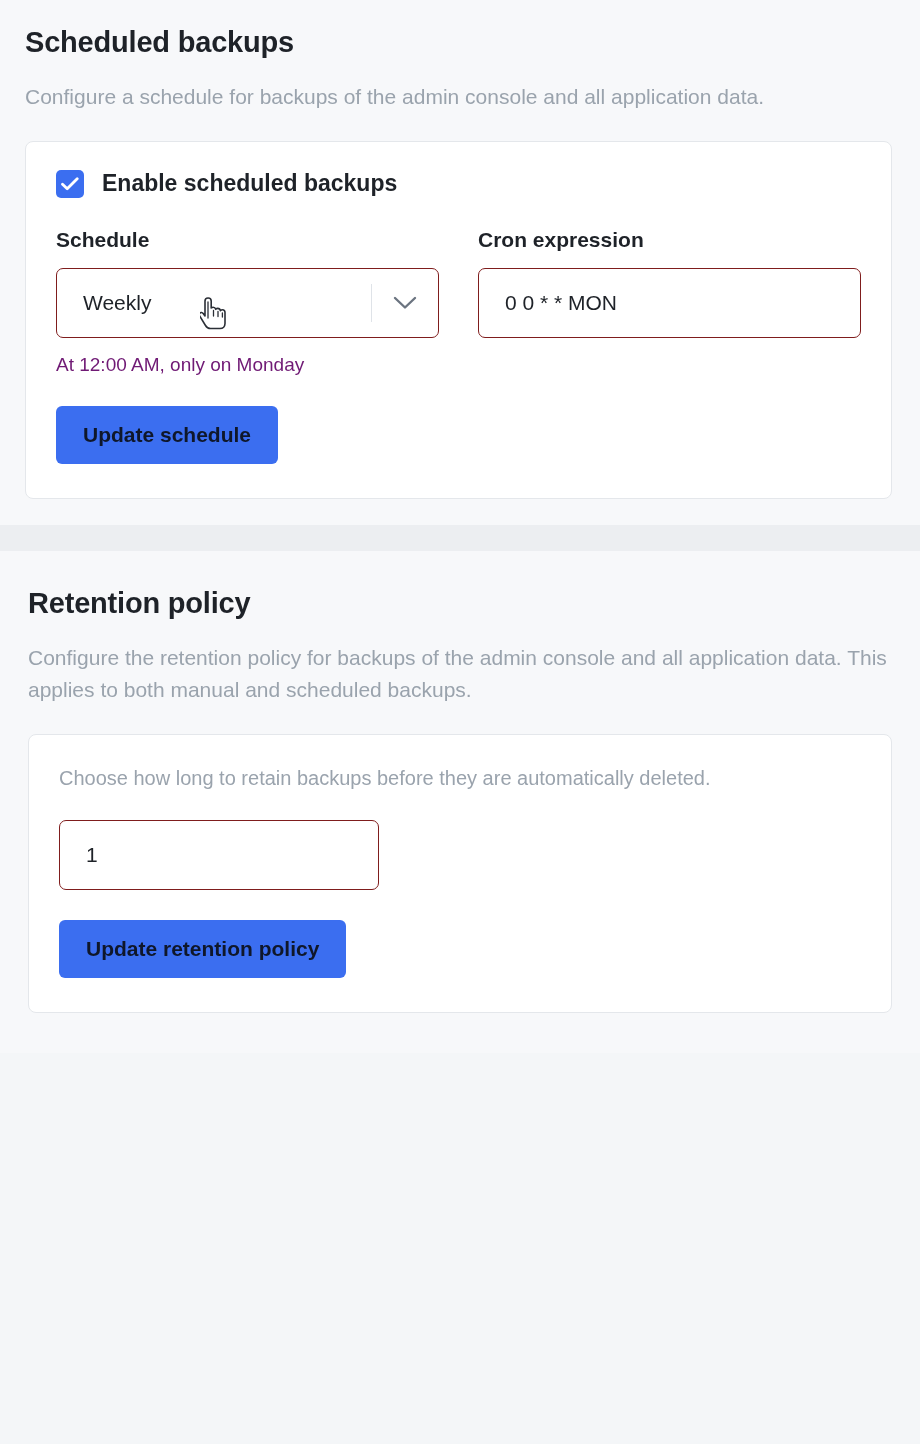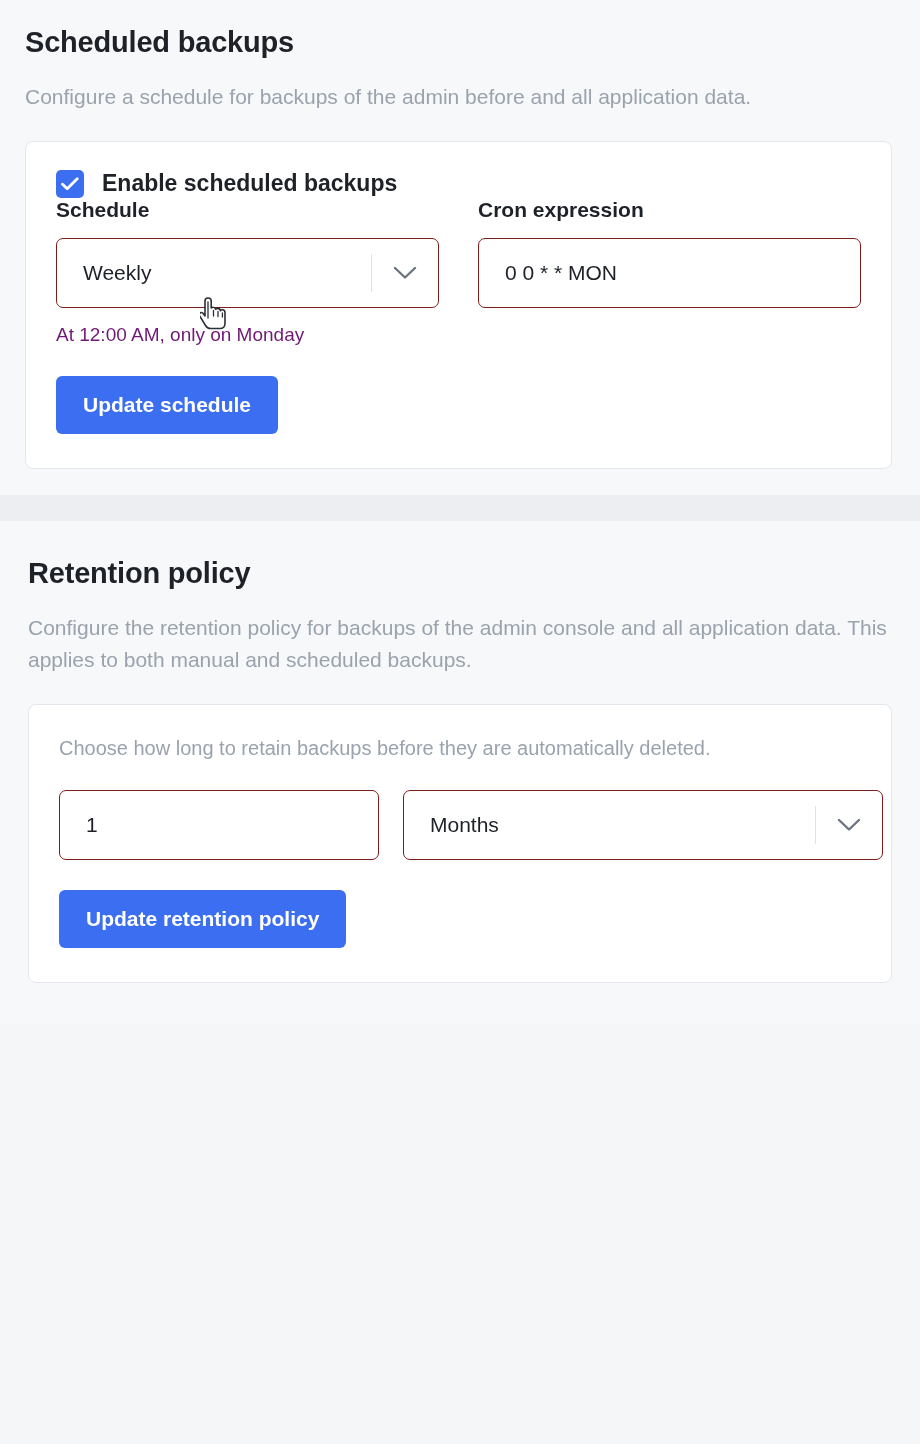--- a/index.html
+++ b/index.html
@@ -51,20 +51,21 @@
   }
   .card {
     background: #ffffff;
     border: 1px solid #e4e7eb;
     border-radius: 8px;
     padding: 28px 30px 34px 30px;
   }
   .checkbox-row {
     display: flex;
     align-items: center;
+    margin-bottom: 30px;
     position: relative;
   }
   .cbox {
     width: 28px;
     height: 28px;
     border-radius: 5px;
     background: #326de6;
     background: #3b6ef0;
     display: inline-flex;
     align-items: center;
@@ -121,21 +122,21 @@
     justify-content: center;
   }
   .helper {
     font-size: 19px;
     color: #701a75;
     margin-top: 16px;
   }
   .btn {
     display: inline-block;
     background: #3b6ef0;
-    color: #ffffff;
+    color: #0f172a;
     font-size: 21px;
     font-weight: bold;
     border: none;
     border-radius: 6px;
     padding: 17px 27px;
     margin-top: 30px;
     cursor: pointer;
     font-family: "Liberation Sans", sans-serif;
   }
   .ret-card-text {
@@ -166,21 +167,21 @@
     pointer-events: none;
   }
 </style>
 </head>
 <body>
 
 <div class="page">
 
   <div class="section section-sched">
     <h1 class="section-title">Scheduled backups</h1>
-    <p class="section-desc">Configure a schedule for backups of the admin before and all application data.</p>
+    <p class="section-desc">Configure a schedule for backups of the admin console and all application data.</p>
 
     <div class="card">
 
       <div class="checkbox-row">
         <span class="cbox">
           <svg width="18" height="14" viewBox="0 0 18 14" aria-hidden="true">
             <path d="M1.5 7.2 L6.2 11.8 L16.2 1.8" fill="none" stroke="#ffffff" stroke-width="2.8" stroke-linecap="round" stroke-linejoin="round"></path>
           </svg>
         </span>
         <span class="cbox-label">Enable scheduled backups</span>
@@ -217,31 +218,20 @@
     <h1 class="section-title">Retention policy</h1>
     <p class="section-desc">Configure the retention policy for backups of the admin console and all application data. This applies to both manual and scheduled backups.</p>
 
     <div class="card">
       <p class="ret-card-text">Choose how long to retain backups before they are automatically deleted.</p>
 
       <div class="ret-row">
         <div class="ret-num">
           <div class="input-box">1</div>
         </div>
-        <div class="ret-unit">
-          <div class="select-box">
-            <span class="select-value">Months</span>
-            <span class="select-divider"></span>
-            <span class="chev">
-              <svg width="24" height="14" viewBox="0 0 24 14" aria-hidden="true">
-                <path d="M2 2 L12 11.5 L22 2" fill="none" stroke="#6b7480" stroke-width="2.4" stroke-linecap="round" stroke-linejoin="round"></path>
-              </svg>
-            </span>
-          </div>
-        </div>
       </div>
 
       <button class="btn">Update retention policy</button>
     </div>
   </div>
 
   <span class="cursor">
     <svg width="34" height="40" viewBox="0 0 34 40" aria-hidden="true">
       <path d="M8 2 C6.3 2 5 3.4 5 5 L5 20 L3.2 17.6 C2.3 16.4 0.7 16.2 -0.2 17.2 C-1 18 -0.9 19.2 -0.2 20.2 L5.5 29.5 C6.6 31.4 8.3 32.5 10.5 32.5 L20 32.5 C23 32.5 25 30.4 25 27.5 L25 16.5 C25 15 23.9 13.8 22.4 13.8 C21.6 13.8 20.9 14.2 20.4 14.7 C20.2 13.4 19.1 12.4 17.7 12.4 C16.9 12.4 16.2 12.8 15.7 13.3 C15.4 12.1 14.4 11.2 13.1 11.2 C12.4 11.2 11.7 11.5 11.2 11.9 L11.2 5 C11.2 3.4 9.9 2 8.2 2 Z" fill="#ffffff" stroke="#2b2f36" stroke-width="1.6" stroke-linejoin="round"></path>
       <path d="M8 6 L8 22 M13.5 14.5 L13.5 20 M18 15.5 L18 20.5 M22.4 17 L22.4 21" stroke="#2b2f36" stroke-width="1.3" stroke-linecap="round" fill="none"></path>

